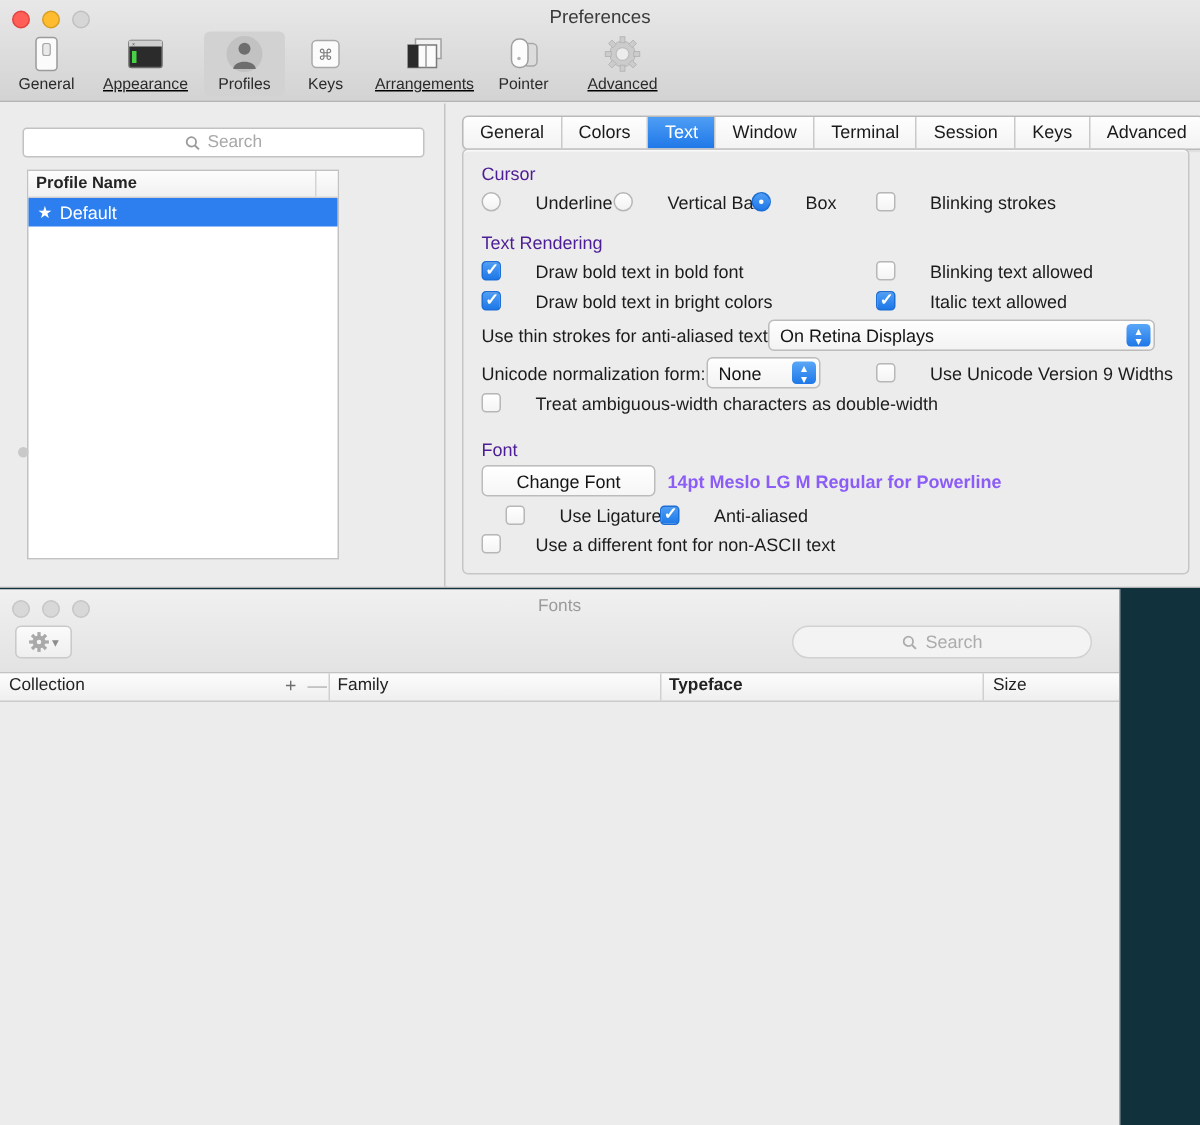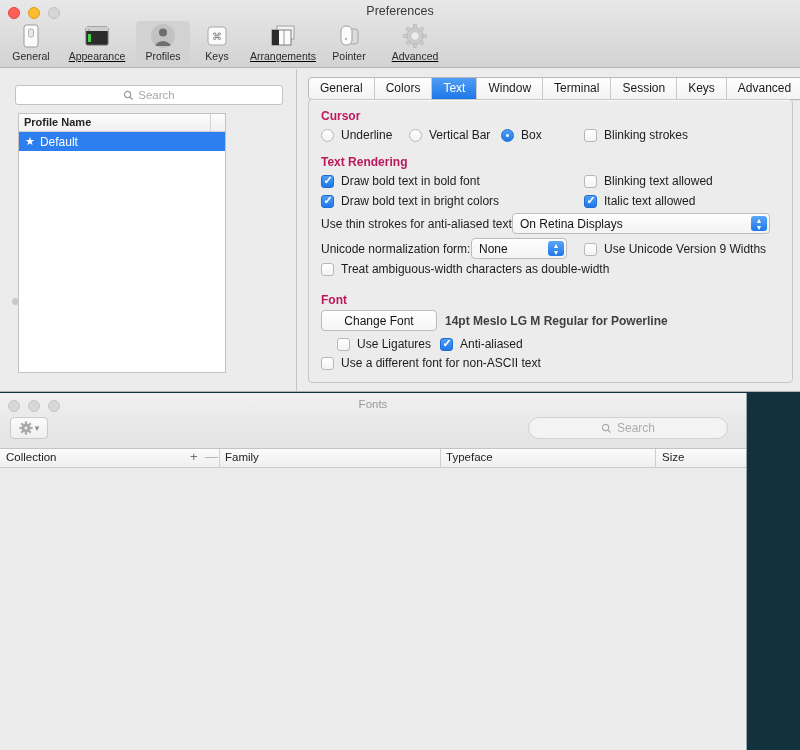--- a/index.html
+++ b/index.html
@@ -114,21 +114,21 @@
   .tab:last-child { border-right: none; }
   .tab.active {
     background: linear-gradient(to bottom,#4f9ef5,#1f78e8); color: #fff;
   }
 
   #tabcontent {
     position: absolute; left: 10px; top: 30px; right: 7px; bottom: 8px;
     background: #ececec; border: 1px solid #c6c6c6; border-radius: 4px;
     box-shadow: 0 1px 0 rgba(255,255,255,0.7) inset;
   }
-  .sec-title { font-size: 12px; font-weight: bold; color: #be185d; }
+  .sec-title { font-size: 12px; font-weight: normal; color: #4c1d95; }
   .ctl-label { font-size: 12px; color: #1c1c1c; }
 
   .radio {
     width: 13px; height: 13px; border-radius: 50%;
     background: linear-gradient(to bottom,#ffffff,#f2f2f2);
     border: 1px solid #b7b7b7; display: inline-block; vertical-align: -2px;
     position: relative; flex: none;
   }
   .radio.on { background: linear-gradient(to bottom,#4f9ef5,#1f78e8); border-color: #1c6ed4; }
   .radio.on::after {
@@ -139,21 +139,21 @@
     width: 13px; height: 13px; border-radius: 3px;
     background: linear-gradient(to bottom,#ffffff,#f4f4f4);
     border: 1px solid #b7b7b7; display: inline-block; position: relative;
     flex: none;
   }
   .chk.on { background: linear-gradient(to bottom,#4f9ef5,#1f78e8); border-color: #1c6ed4; }
   .chk.on::after {
     content: '✓'; position: absolute; left: 1.5px; top: -2px;
     font-size: 11px; color: #fff; font-weight: bold;
   }
-  .row { display: flex; align-items: flex-end; gap: 7px; }
+  .row { display: flex; align-items: flex-start; gap: 23px; }
 
   .popup {
     background: linear-gradient(to bottom,#fefefe,#f3f3f3);
     border: 1px solid #bcbcbc; border-radius: 4px;
     display: flex; align-items: center; position: relative;
     font-size: 12px; color: #141414; padding-left: 7px; height: 21px;
   }
   .popup .stepper {
     position: absolute; right: 2px; top: 2px; bottom: 2px; width: 16px;
     background: linear-gradient(to bottom,#5aa7f7,#1f78e8);
@@ -413,40 +413,40 @@
       <div style="position:absolute;left:12px;top:117px;" class="ctl-label">Use thin strokes for anti-aliased text</div>
       <div class="popup" style="position:absolute;left:203px;top:113px;width:258px;">
         <span>On Retina Displays</span>
         <span class="stepper">
             <span>▴</span>
             <span>▾</span>
           </span>
       </div>
 
       <div style="position:absolute;left:12px;top:142px;" class="ctl-label">Unicode normalization form:</div>
-      <div class="popup" style="position:absolute;left:162px;top:138px;width:96px;">
+      <div class="popup" style="position:absolute;left:162px;top:138px;width:76px;">
         <span>None</span>
         <span class="stepper">
             <span>▴</span>
             <span>▾</span>
           </span>
       </div>
       <div class="row" style="position:absolute;left:275px;top:142px;">
         <span class="chk"></span>
         <span class="ctl-label">Use Unicode Version 9 Widths</span>
       </div>
       <div class="row" style="position:absolute;left:12px;top:162px;">
         <span class="chk"></span>
         <span class="ctl-label">Treat ambiguous-width characters as double-width</span>
       </div>
 
       <div style="position:absolute;left:12px;top:193px;" class="sec-title">Font</div>
 
       <div class="pushbtn" style="position:absolute;left:12px;top:210px;width:116px;">Change Font</div>
-      <div style="position:absolute;left:136px;top:214px;font-size:12px;font-weight:bold;color:#404040;">14pt Meslo LG M Regular for Powerline</div>
+      <div style="position:absolute;left:136px;top:214px;font-size:12px;font-weight:bold;color:#8b5cf6;">14pt Meslo LG M Regular for Powerline</div>
 
       <div class="row" style="position:absolute;left:28px;top:237px;">
         <span class="chk"></span>
         <span class="ctl-label">Use Ligatures</span>
       </div>
       <div class="row" style="position:absolute;left:131px;top:237px;">
         <span class="chk on"></span>
         <span class="ctl-label">Anti-aliased</span>
       </div>
       <div class="row" style="position:absolute;left:12px;top:256px;">
@@ -495,20 +495,20 @@
     </div>
   </div>
 
   <div id="fonts-colhdr">
     <div class="ch" style="left:6px;">Collection</div>
     <div class="ch" style="left:190px;color:#6f6f6f;font-size:13px;top:0;">+</div>
     <div class="ch" style="left:205px;color:#b1b1b1;font-size:13px;top:0;">—</div>
     <div class="vd" style="left:219px;"></div>
     <div class="ch" style="left:225px;">Family</div>
     <div class="vd" style="left:440px;"></div>
-    <div class="ch" style="left:446px;">Typeface</div>
+    <div class="ch" style="left:446px;font-weight:bold;">Typeface</div>
     <div class="vd" style="left:655px;"></div>
     <div class="ch" style="left:662px;">Size</div>
   </div>
 
 </div>
 
 <div id="desktop-right"></div>
 
 </body></html>

